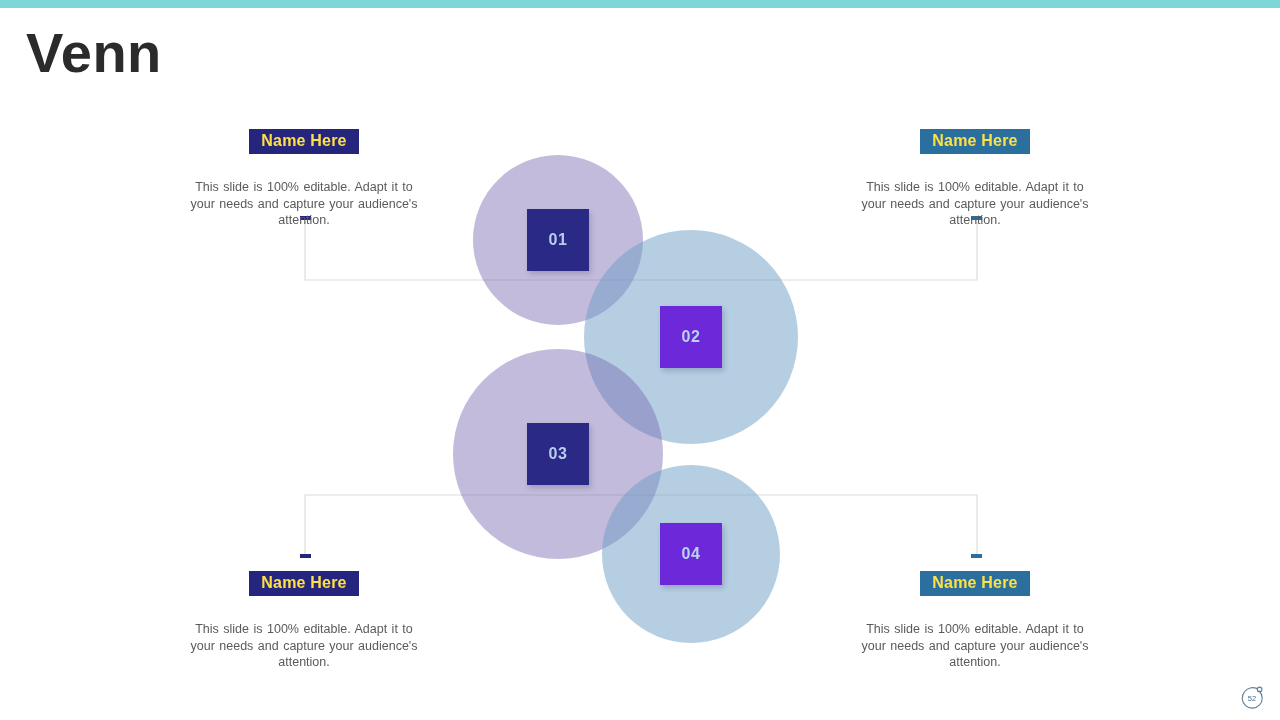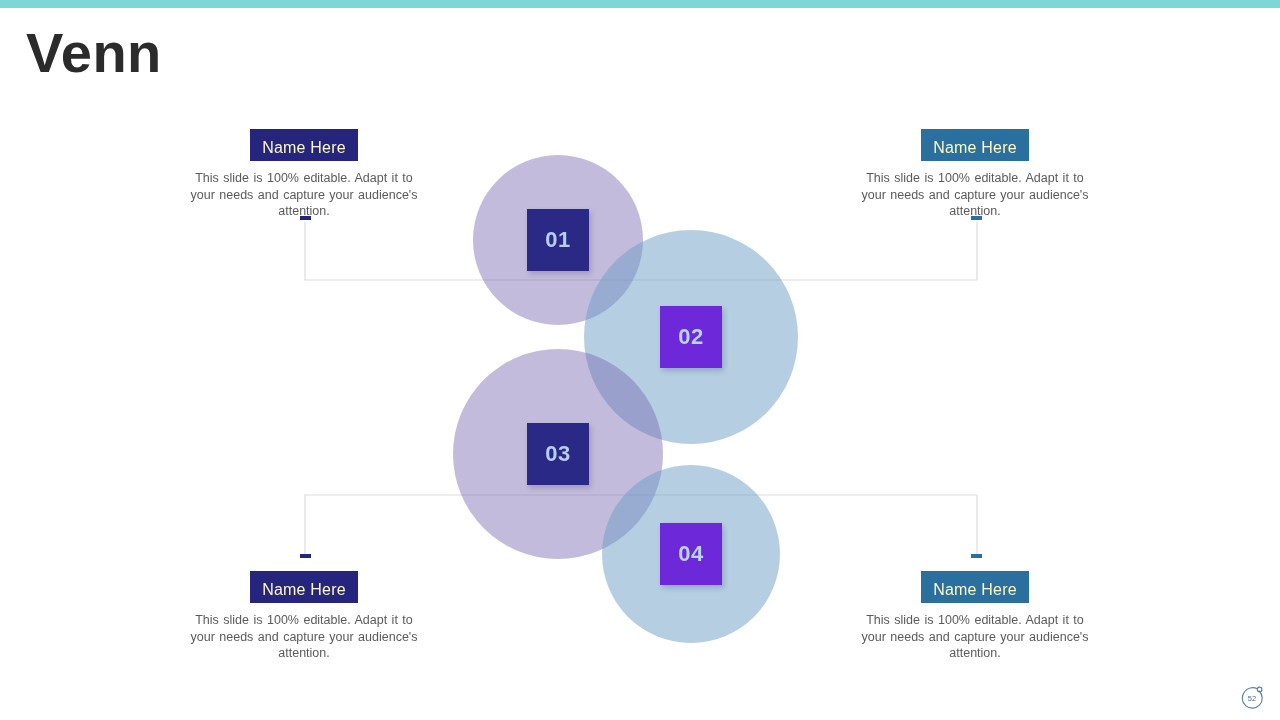--- a/index.html
+++ b/index.html
@@ -71,21 +71,21 @@
   }
 
   
   .num-square {
     position: absolute;
     width: 62px;
     height: 62px;
     display: flex;
     align-items: center;
     justify-content: center;
-    font-size: 22px;
+    font-size: 16px;
     font-weight: bold;
     letter-spacing: 0.5px;
     box-shadow: 2px 3px 5px rgba(40, 40, 80, 0.22);
   }
   .num-square.navy {
     background: #2a2a86;
     color: #b9cdee;
   }
   .num-square.steel {
     background: #6d28d9;
@@ -93,32 +93,32 @@
   }
 
   
   .info-block {
     position: absolute;
     width: 232px;
     text-align: center;
   }
   .name-chip {
     display: inline-block;
-    padding: 10px 12px 4px 12px;
+    padding: 3px 12px 4px 12px;
     font-size: 16px;
-    font-weight: normal;
-    color: #fef9c3;
+    font-weight: bold;
+    color: #fde047;
     letter-spacing: 0.2px;
     line-height: 1.15;
   }
   .name-chip.navy  { background: #25257e; }
   .name-chip.steel { background: #2a6f9e; }
 
   .info-desc {
-    margin-top: 9px;
+    margin-top: 25px;
     font-size: 12.5px;
     line-height: 1.32;
     color: #5a5a5a;
     word-spacing: 1px;
   }
 
   
   #corner-badge {
     position: absolute;
     left: 1238px;

